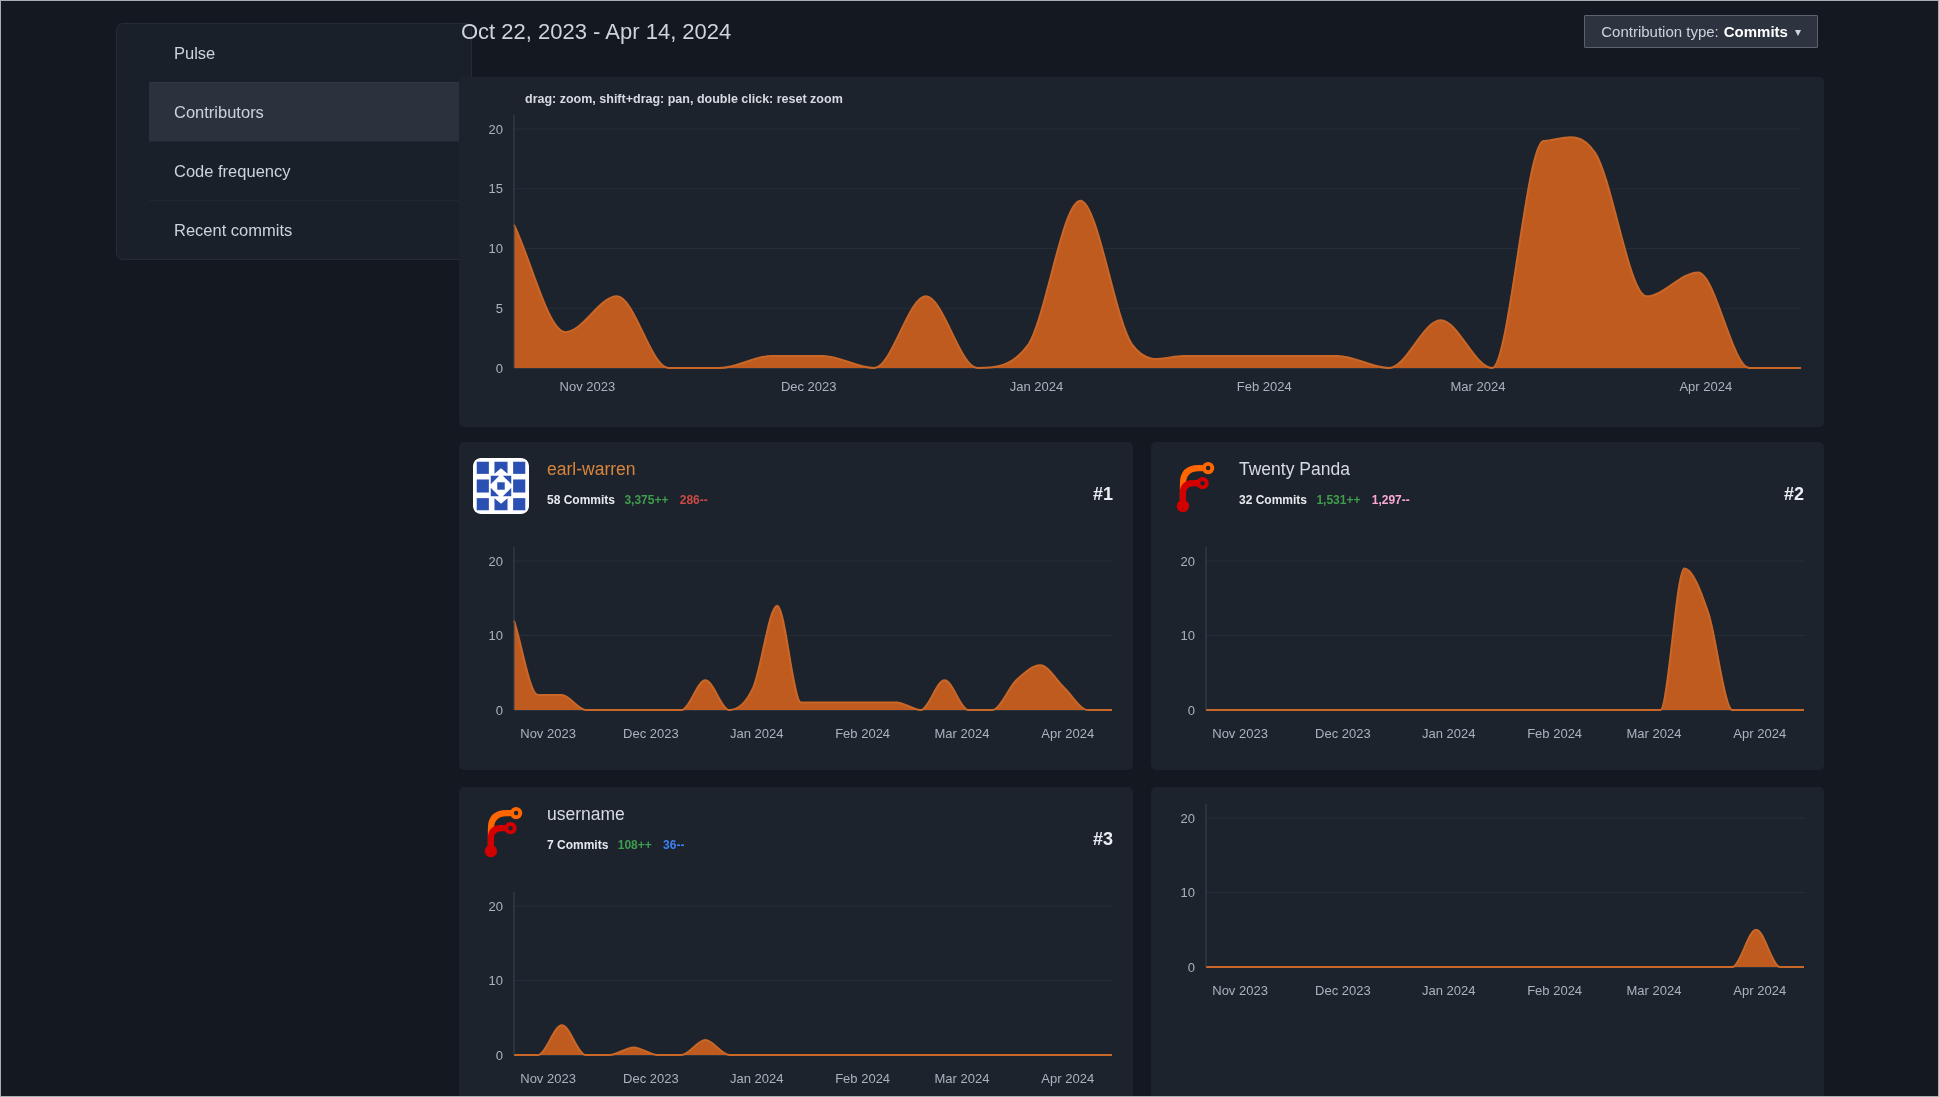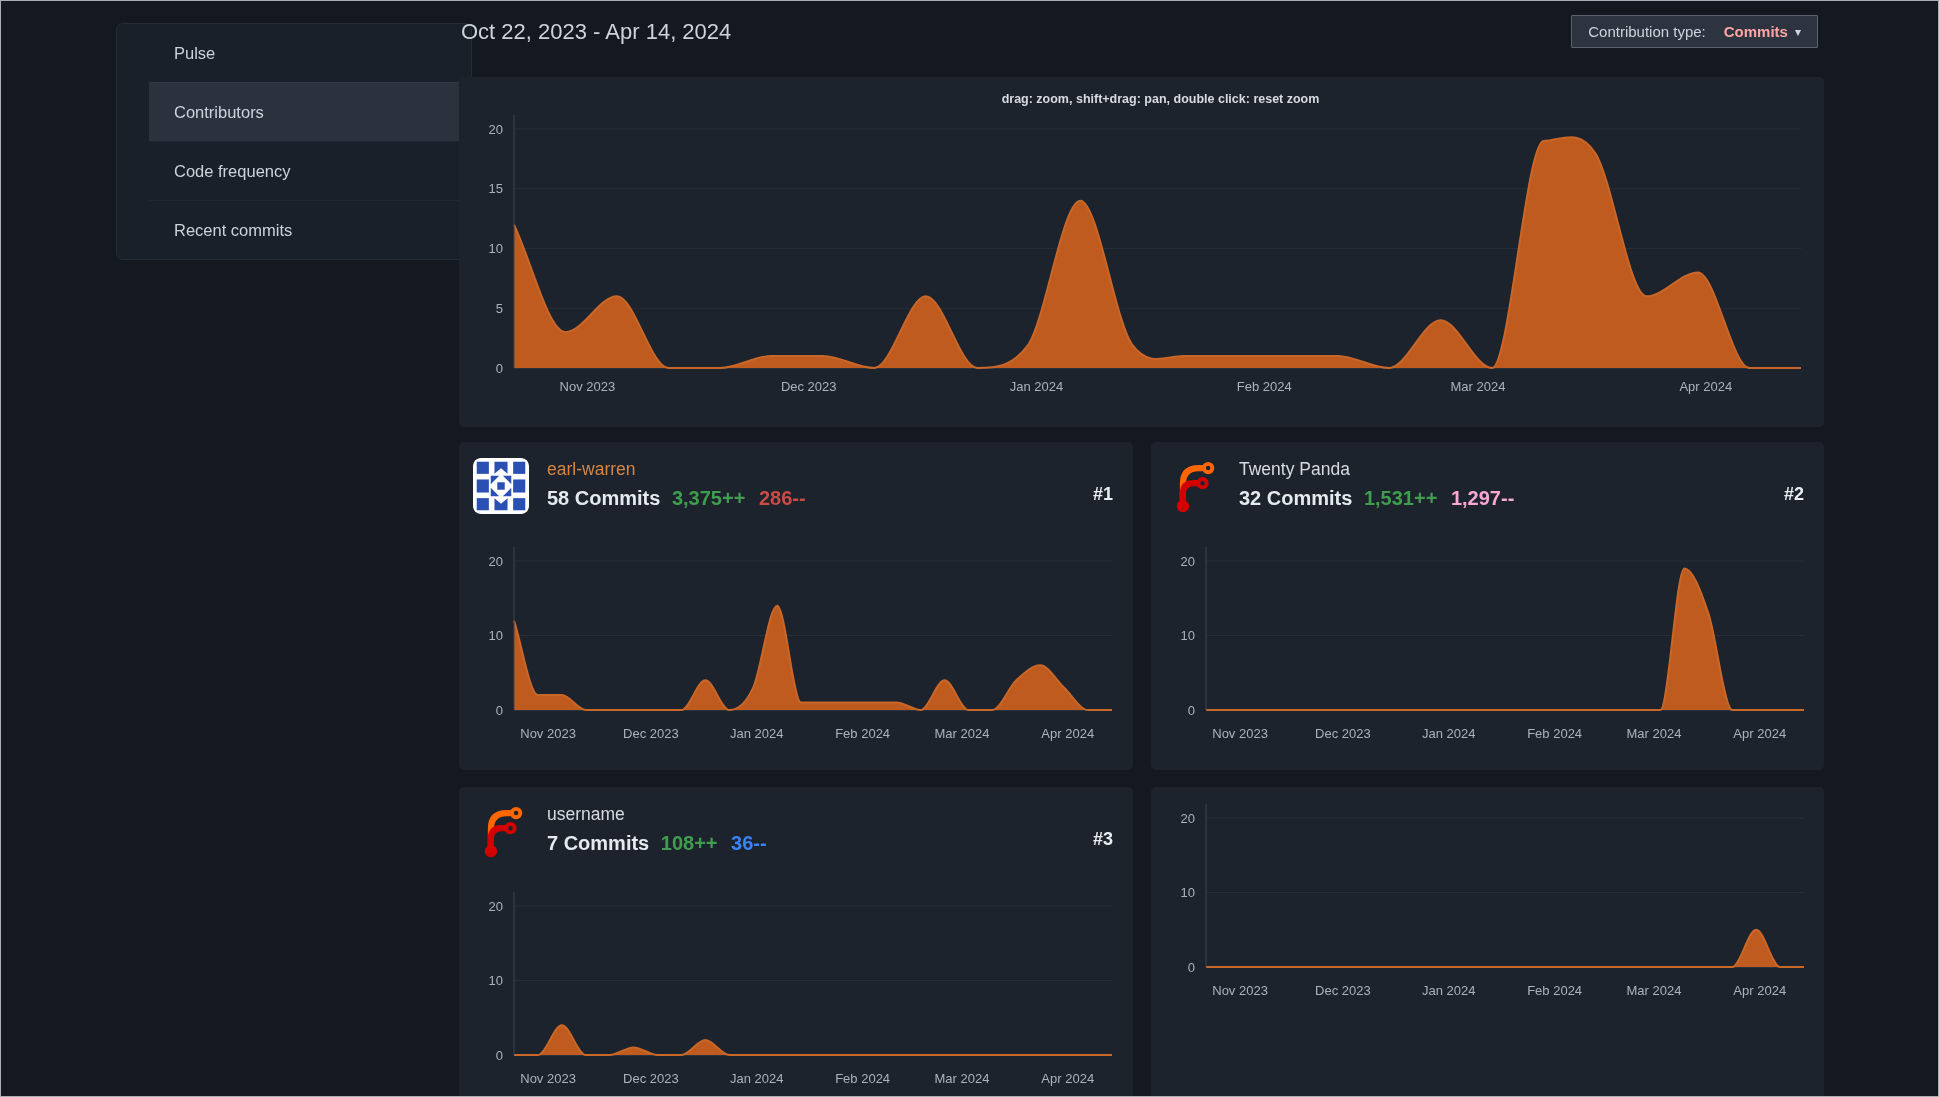--- a/index.html
+++ b/index.html
@@ -12,38 +12,38 @@
   .side-item{height:58px;line-height:58px;padding-left:25px;font-size:16.5px;color:#ccd3db;
              cursor:pointer;border-top:1px solid rgba(255,255,255,0.03);}
   .side-item:first-child{border-top:none;}
   .side-item.active{background:#2b323e;}
   
   .content{position:absolute;left:458px;top:0;width:1365px;}
   h2.page-title{margin:18px 0 0 2px;font-size:22px;font-weight:400;color:#ccd3da;}
   .dropdown{position:absolute;top:14px;right:6px;height:33px;display:flex;align-items:center;
             background:#2d343f;border:1px solid #59626e;border-radius:1px;padding:0 16px;
             font-size:15px;color:#ccd3db;font-family:inherit;cursor:pointer;}
-  .dropdown b{margin-left:18px;color:#fca5a5;}
+  .dropdown b{margin-left:5px;color:#ffffff;}
   .dropdown .caret{margin-left:7px;font-size:12px;color:#cfd5db;}
   .panel{background:#1c232d;border-radius:5px;}
   .main-panel{position:relative;margin-top:32px;width:1365px;height:350px;}
-  .hint{position:absolute;top:15px;left:58px;width:1287px;text-align:center;
+  .hint{position:absolute;top:15px;left:66px;width:1287px;text-align:left;
         font-size:12.5px;font-weight:700;color:#d5dbe0;}
   svg{display:block;}
   svg text{font-family:"Liberation Sans", sans-serif;}
   #main-chart{width:1365px;height:350px;}
   
   .cards{margin-top:15px;display:grid;grid-template-columns:674px 673px;grid-column-gap:18px;grid-row-gap:17px;}
   .card{background:#1c232d;border-radius:5px;height:328px;overflow:hidden;}
   .card-head{height:88px;box-sizing:border-box;padding:16px 20px 0 14px;display:flex;}
   .avatar{width:56px;height:56px;border-radius:8px;overflow:hidden;flex:none;}
   .avatar svg{width:56px;height:56px;}
   .who{margin-left:18px;min-width:0;}
   .name{display:block;font-size:17.5px;margin-top:1px;color:#d5dbe1;text-decoration:none;cursor:pointer;}
-  .stats{margin-top:7px;font-size:20px;font-weight:700;color:#e6eaee;white-space:nowrap;}
+  .stats{margin-top:13px;font-size:12px;font-weight:700;color:#e6eaee;white-space:nowrap;}
   .stats .adds{margin-left:6px;}
   .stats .dels{margin-left:8px;}
   .rank{margin-left:auto;align-self:center;font-size:18px;font-weight:700;color:#eaeef2;}
   .mini{width:674px;height:240px;cursor:crosshair;}
 </style>
 </head>
 <body>
 
 <div class="screen">
 

